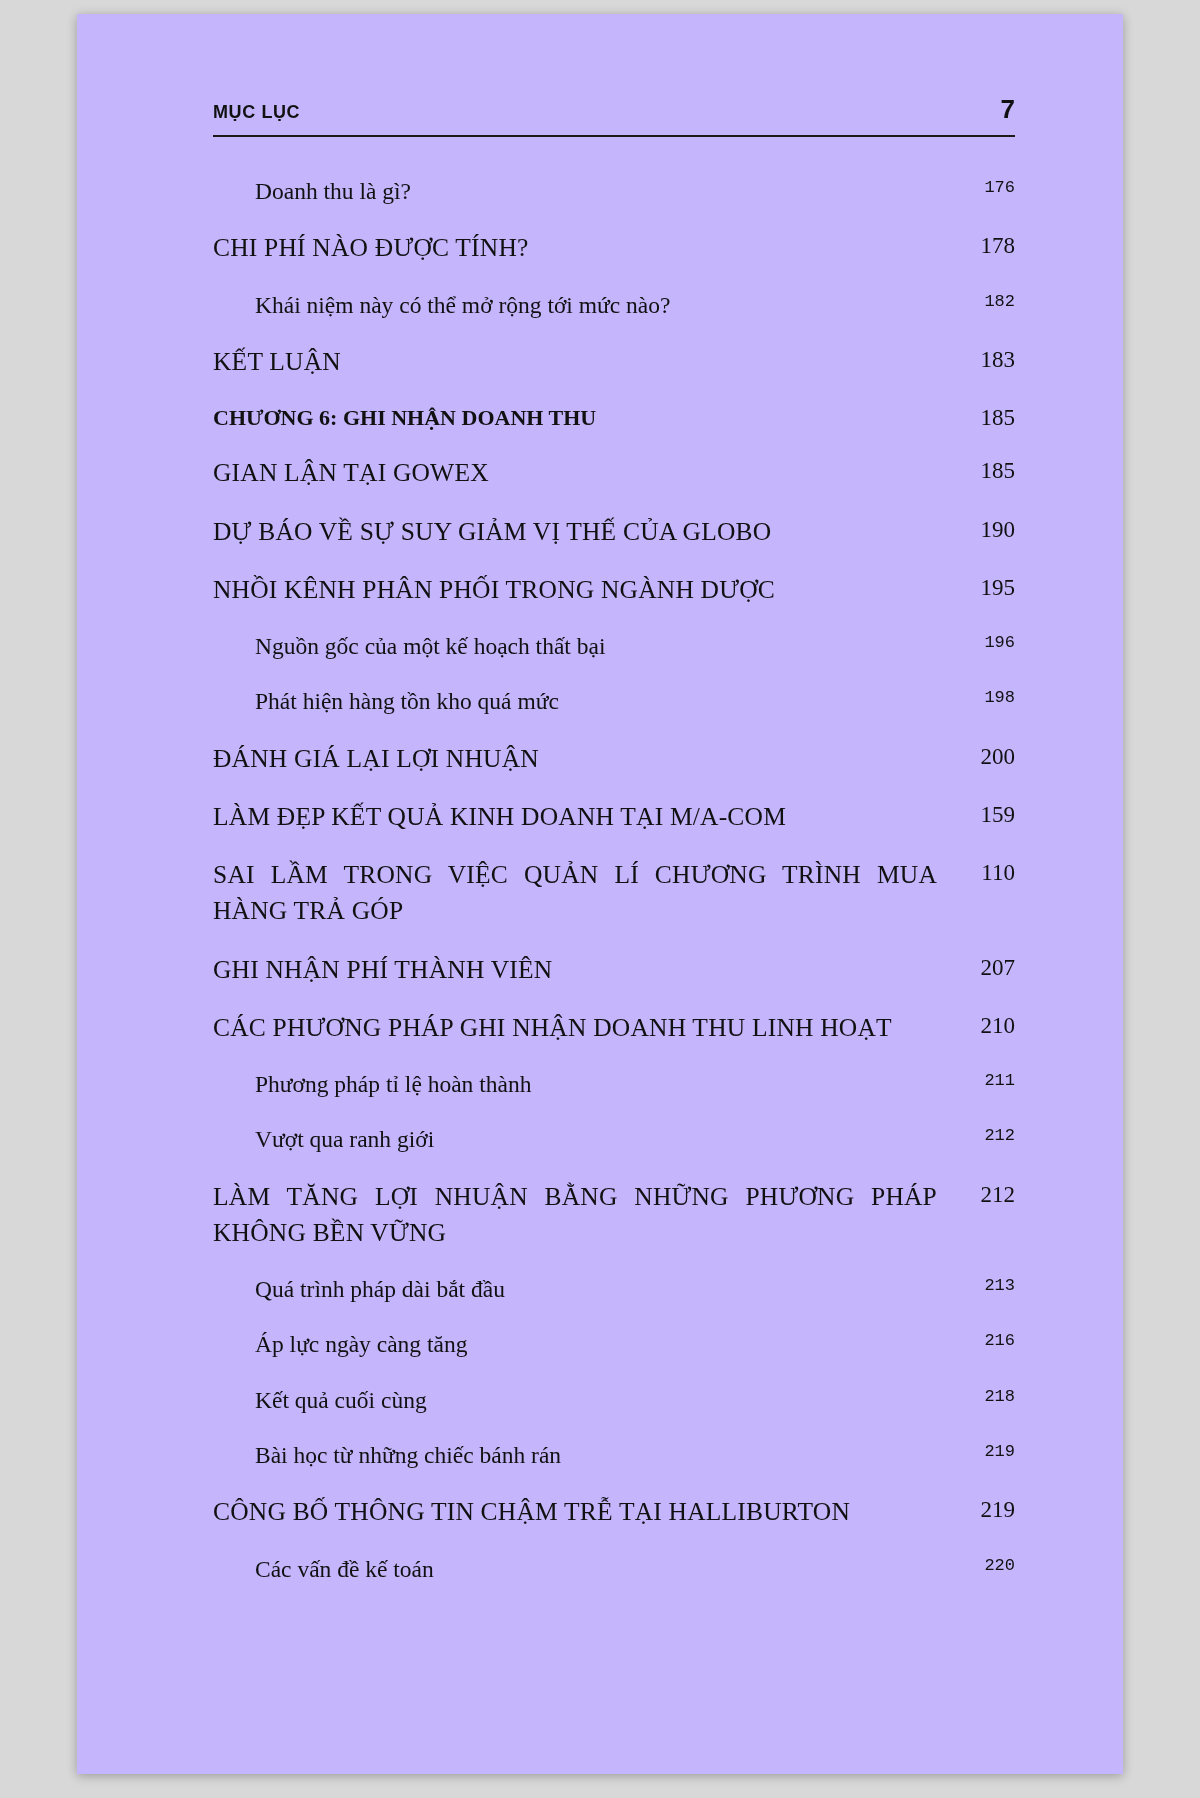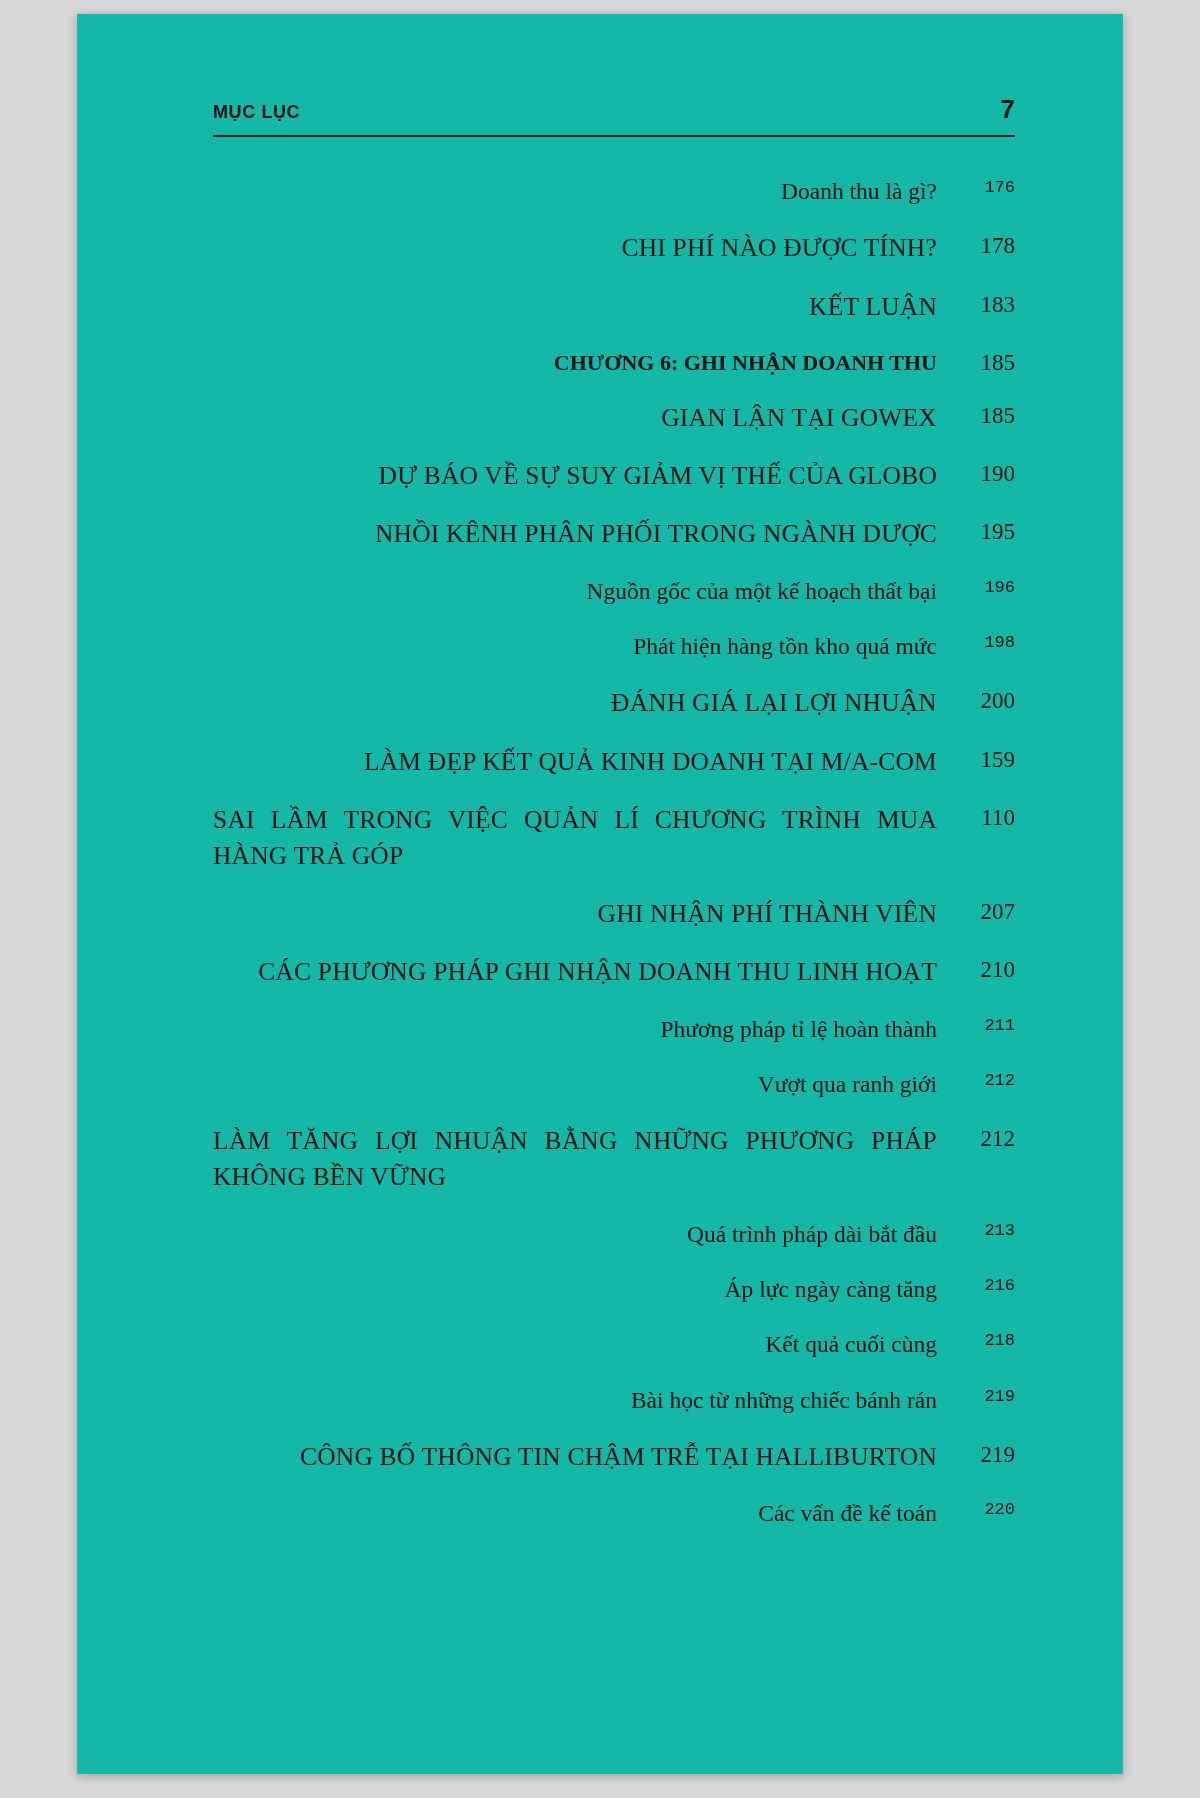--- a/index.html
+++ b/index.html
@@ -13,21 +13,21 @@
     font-family: "Liberation Serif", serif;
     display: flex;
     align-items: flex-start;
     justify-content: center;
   }
   .page {
     position: relative;
     width: 1046px;
     height: 1760px;
     margin-top: 14px;
-    background: #14b8a6;
+    background: #c4b5fd;
     box-shadow: 0 2px 10px rgba(0,0,0,0.28);
     overflow: hidden;
   }
   .page-inner {
     position: absolute;
     left: 136px;
     right: 108px;
     top: 80px;
   }
   
@@ -51,21 +51,21 @@
     font-size: 26px;
     color: #111;
   }
   
   .toc {
     margin-top: 38px;
   }
   .toc-row {
     display: flex;
     align-items: flex-start;
-    justify-content: flex-end;
+    justify-content: space-between;
     margin-bottom: 22px;
     margin-top: 7px;
   }
   .toc-title {
     color: #111;
     font-size: 25.5px;
     line-height: 1.42;
   }
   .toc-page {
     color: #111;
@@ -123,20 +123,24 @@
 
     <div class="toc">
         <div class="toc-row lvl-sub">
           <div class="toc-title">Doanh thu là gì?</div>
           <div class="toc-page">176</div>
         </div>
         <div class="toc-row lvl-main">
           <div class="toc-title">CHI PHÍ NÀO ĐƯỢC TÍNH?</div>
           <div class="toc-page">178</div>
         </div>
+        <div class="toc-row lvl-sub">
+          <div class="toc-title">Khái niệm này có thể mở rộng tới mức nào?</div>
+          <div class="toc-page">182</div>
+        </div>
         <div class="toc-row lvl-main">
           <div class="toc-title">KẾT LUẬN</div>
           <div class="toc-page">183</div>
         </div>
         <div class="toc-row lvl-chapter">
           <div class="toc-title">CHƯƠNG 6: GHI NHẬN DOANH THU</div>
           <div class="toc-page">185</div>
         </div>
         <div class="toc-row lvl-main">
           <div class="toc-title">GIAN LẬN TẠI GOWEX</div>

